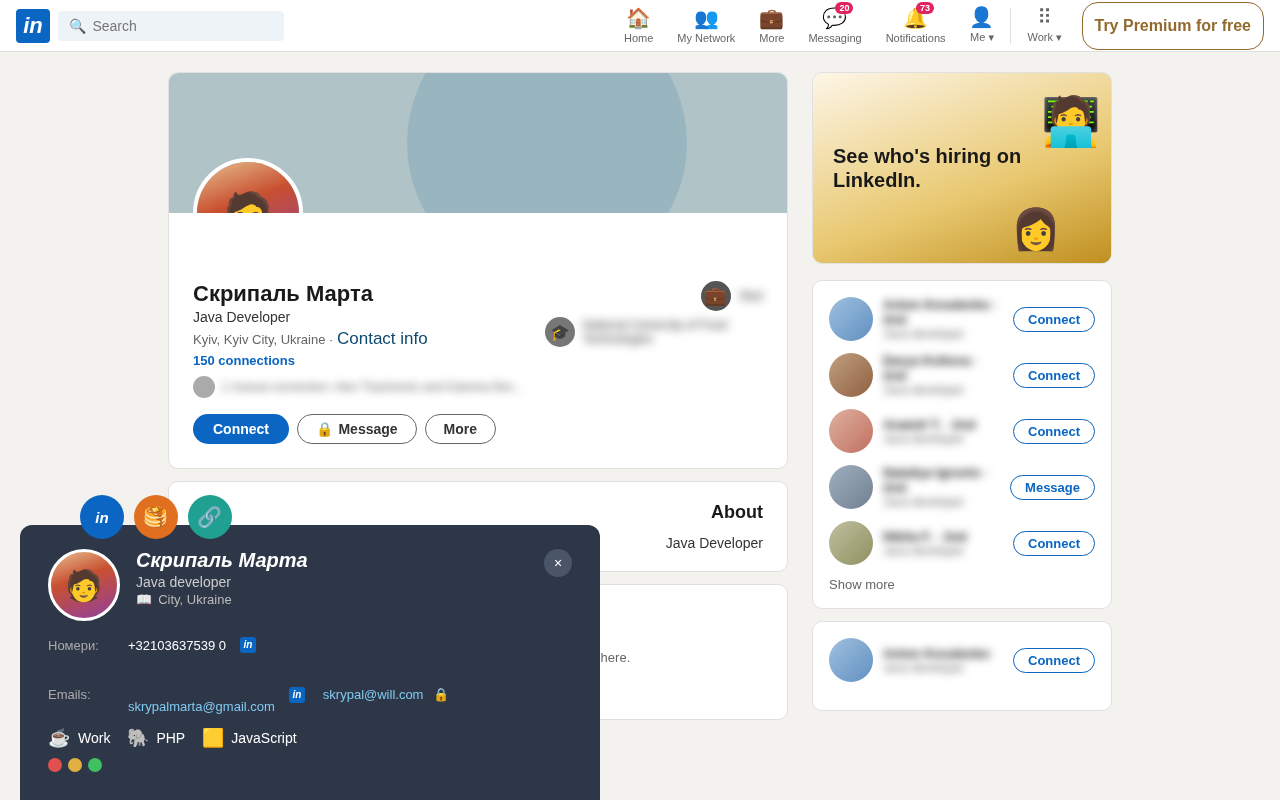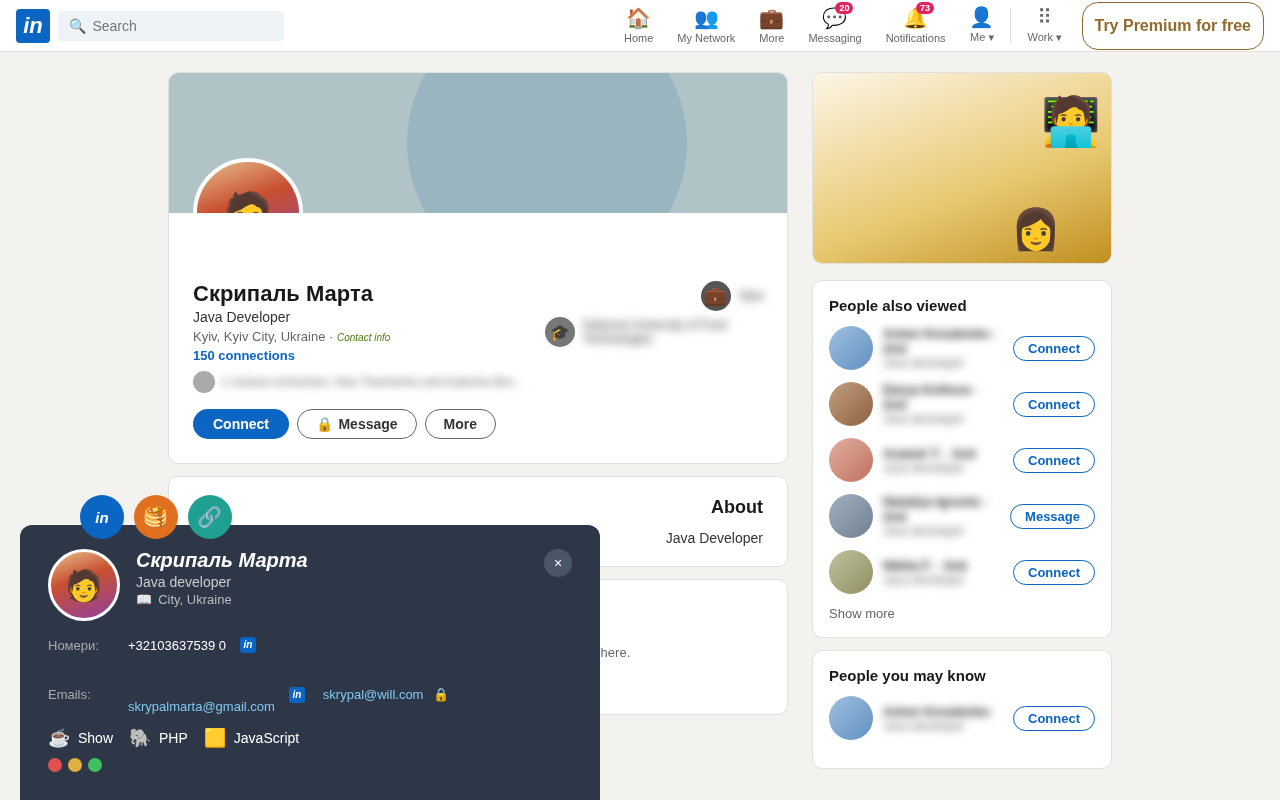--- a/index.html
+++ b/index.html
@@ -50,21 +50,21 @@
     .banner-circle { width: 280px; height: 280px; background: #8aabba; border-radius: 50%; position: absolute; right: 100px; top: -70px; opacity: 0.6; }
     .profile-avatar { position: absolute; left: 24px; bottom: -55px; width: 110px; height: 110px; border-radius: 50%; border: 4px solid #fff; background: #ccc; overflow: hidden; }
     .profile-avatar-img { width: 100%; height: 100%; object-fit: cover; background: linear-gradient(135deg, #e8a87c, #c0392b 40%, #8e44ad); }
 
     .profile-body { padding: 20px 24px 24px; }
     .profile-info-row { display: flex; justify-content: space-between; align-items: flex-start; margin-top: 48px; }
     .profile-main {}
     .profile-name { font-size: 22px; font-weight: 700; color: #191919; }
     .profile-title { font-size: 14px; color: #333; margin-top: 2px; }
     .profile-location { font-size: 13px; color: #666; margin-top: 4px; }
-    .contact-link { color: #4d7c0f; text-decoration: none; font-size: 10px; font-style: italic; }
+    .contact-link { color: #0c4a6e; text-decoration: none; font-size: 17px; }
     .connections { font-size: 13px; color: #666; margin-top: 4px; }
     .connections span { color: #0a66c2; font-weight: 600; cursor: pointer; }
 
     .profile-side { display: flex; flex-direction: column; align-items: flex-end; gap: 6px; }
     .profile-side-row { display: flex; align-items: center; gap: 8px; }
     .mini-avatar { width: 30px; height: 30px; border-radius: 50%; background: #ccc; overflow: hidden; display: flex; align-items: center; justify-content: center; }
     .side-text-blur { filter: blur(5px); font-size: 12px; color: #333; max-width: 180px; }
 
     .mutual-row { display: flex; align-items: center; gap: 6px; margin-top: 8px; }
     .mutual-avatar { width: 22px; height: 22px; border-radius: 50%; background: #aaa; }
@@ -254,28 +254,30 @@
         <a class="show-all-link">Show all activity →</a>
       </div>
     </div>
   </div>
 
   <div class="right-sidebar">
 
     <div class="ad-card">
       <div class="ad-img">
         <div class="ad-img-bg"></div>
+        <div class="ad-text-overlay">
+          <div class="ad-headline">See who's hiring on LinkedIn.</div>
+        </div>
 
         <div style="position:absolute;right:10px;top:20px;font-size:48px;">🧑‍💻</div>
         <div style="position:absolute;right:50px;bottom:10px;font-size:40px;">👩</div>
       </div>
     </div>
 
     <div class="people-card">
-      <div class="people-title">People also viewed</div>
 
       <div class="person-item">
         <div class="person-avatar pa1"></div>
         <div class="person-info">
           <div class="person-name">Anton Kovalenko · 2nd</div>
           <div class="person-title">Java developer</div>
         </div>
         <button class="connect-btn-sm">Connect</button>
       </div>
 
@@ -312,21 +314,20 @@
           <div class="person-name">Nikita F. · 2nd</div>
           <div class="person-title">Java developer</div>
         </div>
         <button class="connect-btn-sm">Connect</button>
       </div>
 
       <div class="show-more-link">Show more</div>
     </div>
 
     <div class="people-card">
-      <div class="people-title">People you may know</div>
       <div class="person-item">
         <div class="person-avatar pa1"></div>
         <div class="person-info">
           <div class="person-name">Anton Kovalenko</div>
           <div class="person-title">Java developer</div>
         </div>
         <button class="connect-btn-sm">Connect</button>
       </div>
     </div>
 
@@ -365,21 +366,21 @@
       <span style="color:#81c9f0;margin-top:24px;">skrypalmarta@gmail.com</span>
       <span class="info-val-icon">in</span>
       <span style="color:#81c9f0;margin-left:8px;">skrypal@will.com</span>
       <span style="color:#aaa;">🔒</span>
     </div>
   </div>
 
   <div class="overlay-skills">
     <div class="skill-tag">
       <span class="skill-icon">☕</span>
-      <span>Show</span>
+      <span>Work</span>
     </div>
     <div class="skill-tag">
       <span class="skill-icon">🐘</span>
       <span>PHP</span>
     </div>
     <div class="skill-tag">
       <span class="skill-icon">🟨</span>
       <span>JavaScript</span>
     </div>
   </div>

